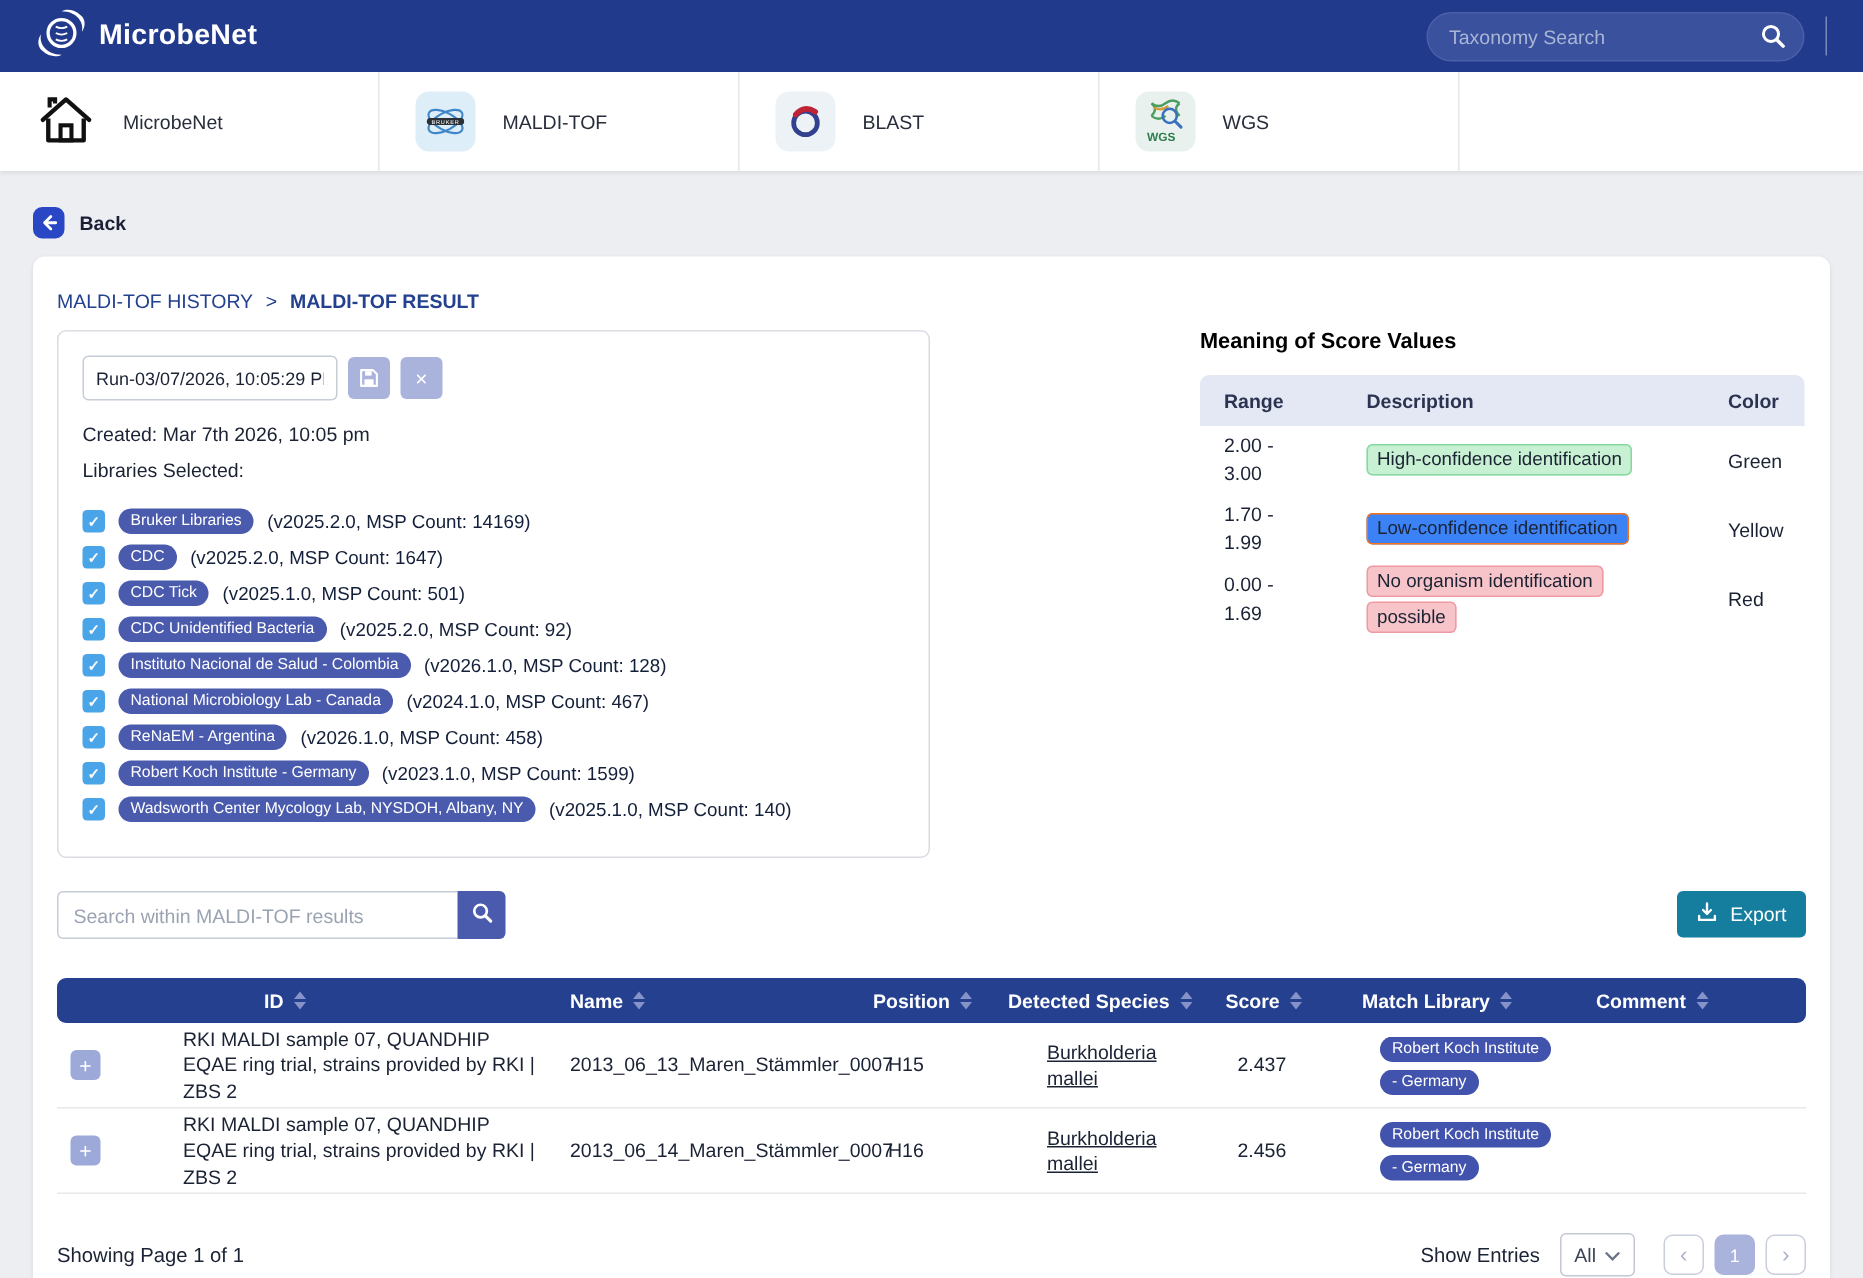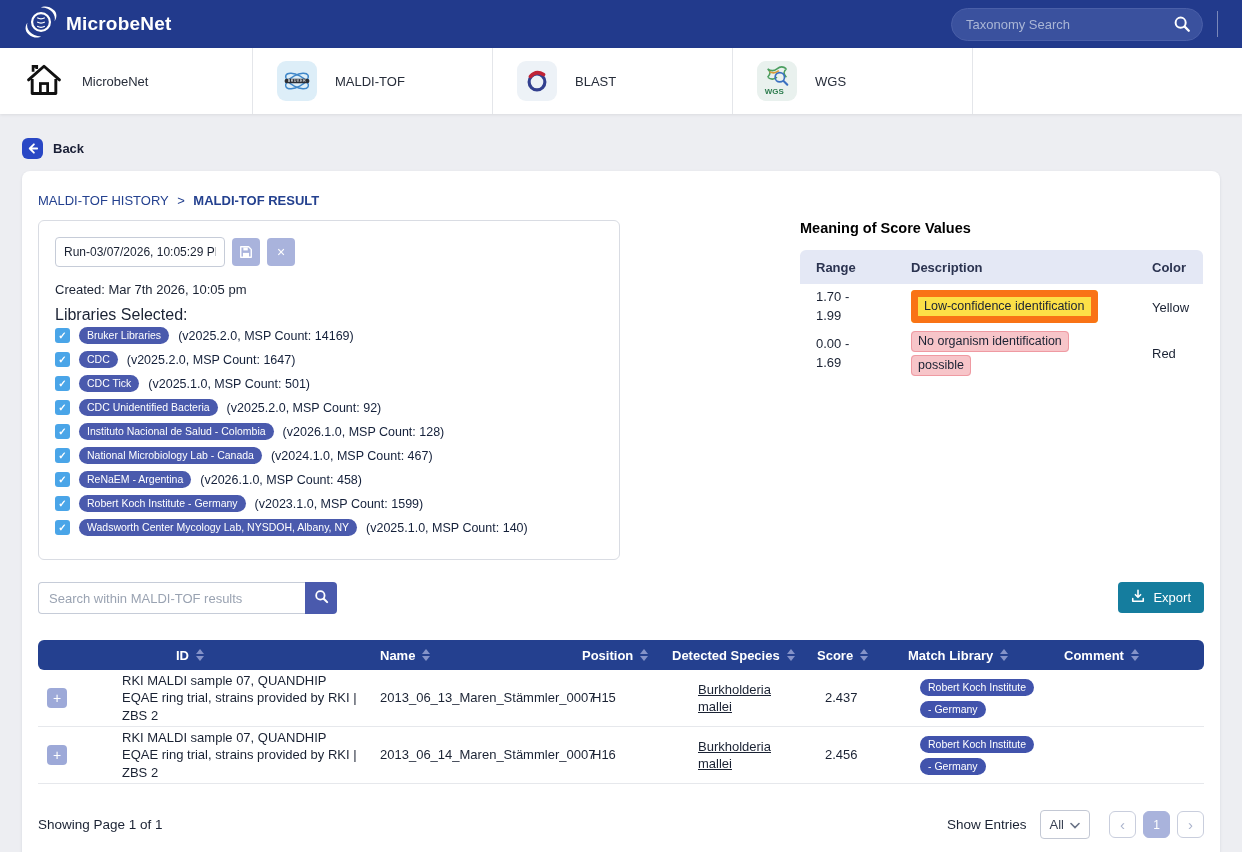--- a/index.html
+++ b/index.html
@@ -41,36 +41,36 @@
   .breadcrumb .bc-current { font-weight:bold; }
 
   .top-flex { display:flex; align-items:flex-start; }
 
   
   .run-box { width:582px; flex-shrink:0; border:1px solid #d9dce3; border-radius:6px; padding:16px; }
   .run-name-row { display:flex; align-items:center; gap:7px; margin-bottom:15px; }
   .run-name-row input { width:170px; height:30px; border:1px solid #c6ccd8; border-radius:4px; font-size:12px; color:#1a2233; padding:0 8px; outline:none; }
   .sq-btn { width:28px; height:28px; border:none; border-radius:4px; background:#a9b3dc; color:#fff; display:flex; align-items:center; justify-content:center; cursor:pointer; font-size:14px; }
   .created { font-size:13px; margin-bottom:9px; }
-  .lib-label { font-size:16px; margin-bottom:3px; }
+  .lib-label { font-size:13px; margin-bottom:18px; }
   .lib-row { display:flex; align-items:center; gap:9px; margin-bottom:7px; }
   .cbx { width:15px; height:15px; background:#4aa5e8; border-radius:3px; color:#fff; font-size:10px; font-weight:bold; display:flex; align-items:center; justify-content:center; flex-shrink:0; cursor:pointer; }
   .lib-badge { background:#4a5aad; color:#fff; font-size:10.5px; padding:2px 8px 3px 8px; border-radius:9px; white-space:nowrap; }
   .lib-info { font-size:12.5px; color:#14203a; }
 
   
   .score-panel { margin-left:180px; width:403px; }
   .score-title { font-size:14.5px; font-weight:bold; color:#000000; margin-bottom:14px; }
   .score-head { display:grid; grid-template-columns:95px 241px 1fr; padding:0 16px; height:34px; align-items:center; background:#e4e8f5; border-radius:6px 6px 0 0; font-size:13px; font-weight:bold; color:#2b3350; }
   .score-row { display:grid; grid-template-columns:95px 241px 1fr; padding:0 16px; align-items:center; min-height:46px; font-size:13px; }
   .range-cell { width:62px; line-height:1.45; }
   .desc-badge { display:inline; font-size:12.5px; padding:2px 6px 3px 6px; border-radius:4px; line-height:1.9;
                 -webkit-box-decoration-break:clone; box-decoration-break:clone; }
   .desc-badge.green { background:#c8f0d2; border:1px solid #86d89e; }
-  .desc-badge.yellow { background:#fde047; border:7px solid #f97316; }
+  .desc-badge.yellow { background:#3b82f6; border:1px solid #f97316; }
   .desc-badge.red { background:#f7c5c9; border:1px solid #ef9aa2; }
   .desc-wrap { max-width:190px; }
 
   
   .search-row { display:flex; align-items:flex-start; margin-top:22px; }
   .result-search { display:flex; }
   .result-search input { width:267px; height:32px; border:1px solid #c6ccd8; border-right:none; border-radius:4px 0 0 4px; font-size:13px; padding:0 10px; outline:none; color:#1a2233; }
   .result-search input::placeholder { color:#9aa3b2; }
   .result-search button { width:32px; height:32px; border:none; border-radius:0 4px 4px 0; background:#4a5aad; cursor:pointer; display:flex; align-items:center; justify-content:center; }
   .export-btn { margin-left:auto; height:31px; background:#157d9e; border:none; border-radius:4px; color:#fff; font-size:13px; display:flex; align-items:center; gap:8px; padding:0 13px; cursor:pointer; }
@@ -258,20 +258,25 @@
       </div>
 
       <div class="score-panel">
         <div class="score-title">Meaning of Score Values</div>
         <div class="score-head">
           <span>Range</span>
           <span>Description</span>
           <span>Color</span>
         </div>
         <div class="score-row">
+          <span class="range-cell">2.00 - 3.00</span>
+          <span class="desc-wrap"><span class="desc-badge green">High-confidence identification</span></span>
+          <span>Green</span>
+        </div>
+        <div class="score-row">
           <span class="range-cell">1.70 - 1.99</span>
           <span class="desc-wrap"><span class="desc-badge yellow">Low-confidence identification</span></span>
           <span>Yellow</span>
         </div>
         <div class="score-row">
           <span class="range-cell">0.00 - 1.69</span>
           <span class="desc-wrap"><span class="desc-badge red">No organism identification possible</span></span>
           <span>Red</span>
         </div>
       </div>

